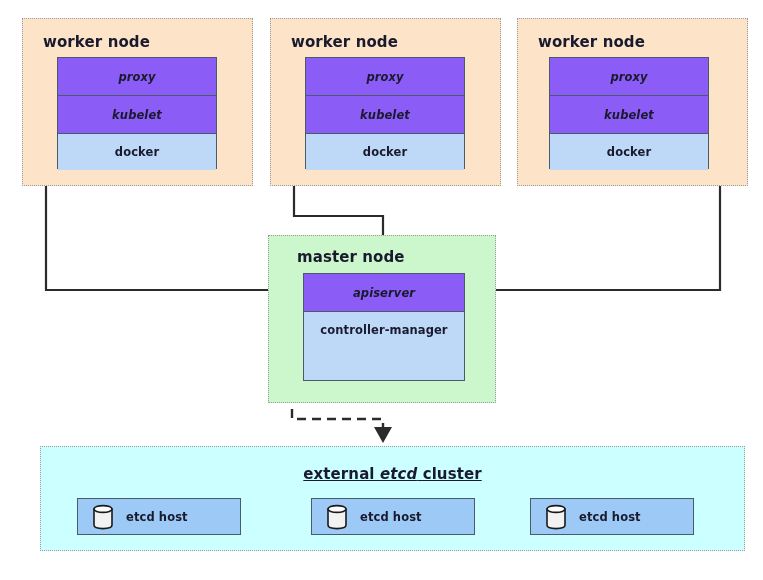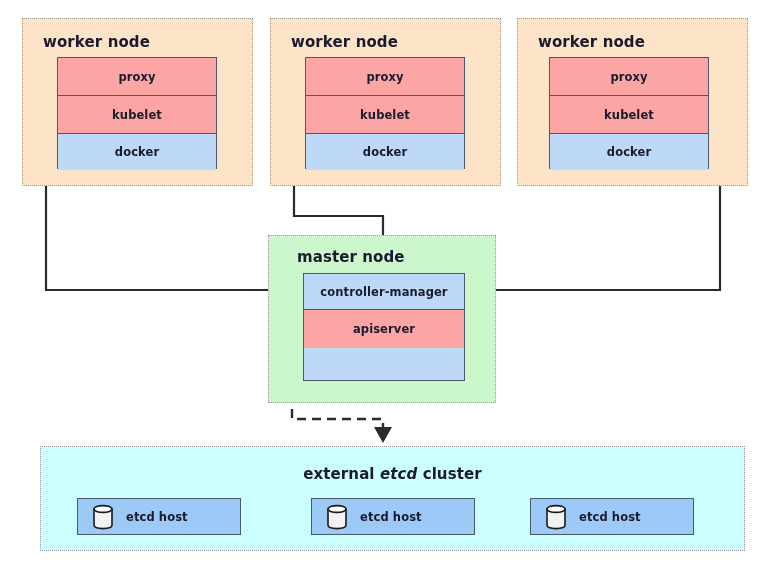--- a/index.html
+++ b/index.html
@@ -67,21 +67,22 @@
     font-size: 11.5px;
     font-weight: bold;
     color: #1a1a2e;
     border-bottom: 1px solid #4a5a6a;
     letter-spacing: .1px;
   }
   .cell:last-child {
     border-bottom: none;
   }
   .cell.dark {
-    background: #fca5a5;
+    background: #8b5cf6;
+    font-style: italic;
   }
   .cell.light {
     background: #bdd9f7;
   }
 
   
   .etcd-host {
     position: absolute;
     box-sizing: border-box;
     border: 1px solid #4a5a6a;
@@ -174,27 +175,27 @@
     <div class="stack" style="left:31px; top:38px; width:160px; height:112px;">
       <div class="cell dark" style="height:38px;">proxy</div>
       <div class="cell dark" style="height:38px;">kubelet</div>
       <div class="cell light" style="height:36px;">docker</div>
     </div>
   </div>
 
   <div class="group group-master" style="left:268px; top:235px; width:228px; height:168px;">
     <div class="group-label" style="left:28px; top:12px;">master node</div>
     <div class="stack" style="left:34px; top:37px; width:162px; height:108px;">
+      <div class="cell dark" style="height:38px;">apiserver</div>
       <div class="cell light" style="height:36px;">controller-manager</div>
-      <div class="cell dark" style="height:38px;">apiserver</div>
     </div>
   </div>
 
   <div class="group group-etcd" style="left:40px; top:446px; width:705px; height:105px;">
-    <div class="group-label centered" style="top:18px;">
+    <div class="group-label centered" style="top:18px;text-decoration:underline;">
       <span>external </span><i>etcd</i><span> cluster</span>
     </div>
 
     <div class="etcd-host" style="left:36px; top:51px; width:164px; height:37px;">
       <svg class="etcd-icon" viewBox="0 0 22 26" xmlns="http://www.w3.org/2000/svg">
         <path d="M2 5 L2 21 C2 23.2 6 24.6 11 24.6 C16 24.6 20 23.2 20 21 L20 5 Z" fill="#f2f2f2" stroke="#1a1a1a" stroke-width="1.6"></path>
         <ellipse cx="11" cy="5" rx="9" ry="3.4" fill="#ffffff" stroke="#1a1a1a" stroke-width="1.6"></ellipse>
       </svg>
       <span class="etcd-label">etcd host</span>
     </div>

